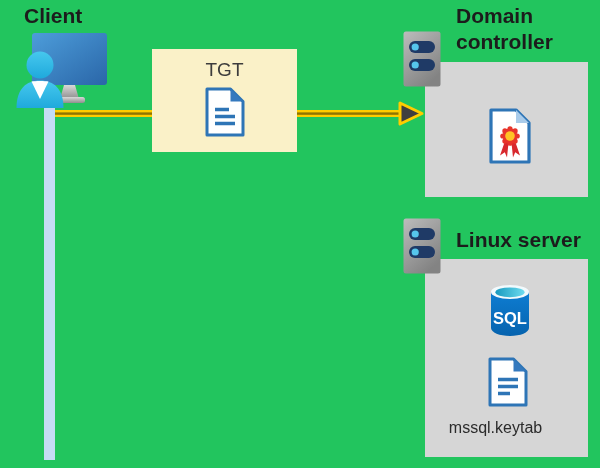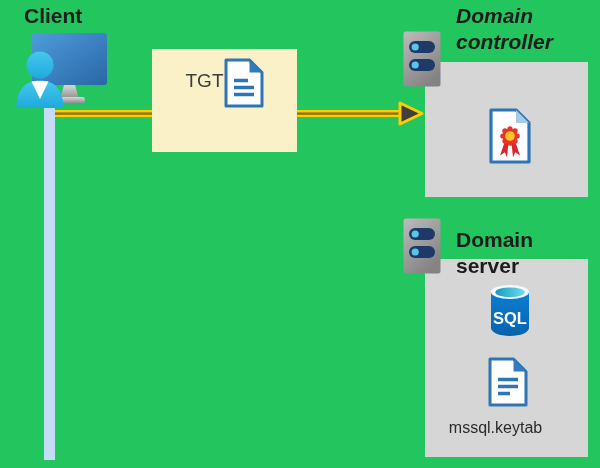--- a/index.html
+++ b/index.html
@@ -11,29 +11,29 @@
   .canvas{position:relative;width:600px;height:468px;background:#22c55e;overflow:hidden;
           font-family:"Liberation Sans",sans-serif;}
   .abs{position:absolute;}
   .title{font-weight:700;font-size:21px;color:var(--title-text);line-height:26px;}
   #client-label{left:24px;top:3px;}
   #client-icon{left:14px;top:30px;width:96px;height:78px;z-index:4;}
   #vline{left:44px;top:86px;width:11px;height:374px;background:var(--timeline-blue);z-index:1;}
   #arrow{left:55px;top:100px;width:370px;height:28px;z-index:2;}
   #token-box{left:152px;top:49px;width:145px;height:103px;background:var(--token-box-bg);z-index:3;
              display:flex;justify-content:center;align-items:flex-start;gap:20px;box-sizing:border-box;padding-top:9px;}
-  .token{display:flex;flex-direction:row;align-items:center;text-align:center;}
+  .token{display:flex;flex-direction:column;align-items:center;text-align:center;}
   .token-label{font-size:19px;color:var(--label-text);margin-bottom:5px;line-height:24px;}
   .doc-svg{width:40px;height:50px;}
   #dc-box{left:425px;top:62px;width:163px;height:135px;background:var(--panel-bg);z-index:1;}
   #linux-box{left:425px;top:259px;width:163px;height:198px;background:var(--panel-bg);z-index:1;}
   .server-svg{width:38px;height:56px;z-index:2;}
   #dc-server{left:403px;top:31px;}
   #linux-server{left:403px;top:218px;}
-  #dc-title{left:456px;top:3px;width:136px;z-index:2;font-style:italic;}
+  #dc-title{left:456px;top:3px;width:136px;z-index:2;}
   #linux-title{left:456px;top:227px;width:140px;z-index:2;}
   #cert-icon{left:489px;top:108px;width:42px;height:56px;z-index:2;}
   #sql-icon{left:489px;top:283px;width:42px;height:55px;z-index:2;}
   #linux-doc{left:488px;top:357px;z-index:2;}
   #keytab-label{left:425px;top:419px;width:141px;text-align:center;font-size:16px;color:#2B2B2B;z-index:2;}
   .hidden-defs{position:absolute;width:0;height:0;overflow:hidden;}
 </style>
 </head>
 <body>
 
@@ -141,21 +141,21 @@
     </svg>
   <div class="abs title" id="dc-title">Domain controller</div>
   <svg class="abs" id="cert-icon" viewBox="0 0 42 56">
       <use href="#sym-cert"></use>
     </svg>
 
   <div class="abs" id="linux-box"></div>
   <svg class="abs server-svg" id="linux-server" viewBox="0 0 38 56">
       <use href="#sym-server"></use>
     </svg>
-  <div class="abs title" id="linux-title">Domain server</div>
+  <div class="abs title" id="linux-title">Linux server</div>
 
   <svg class="abs" id="sql-icon" viewBox="0 0 42 55">
     <path d="M2 9 V45 C2 49.4 10.5 53 21 53 C31.5 53 40 49.4 40 45 V9 Z" fill="url(#g-sqlbody)"></path>
     <ellipse cx="21" cy="9" rx="19" ry="7" fill="#F2FAFD"></ellipse>
     <ellipse cx="21" cy="9.3" rx="14.6" ry="4.9" fill="url(#g-sqltop)"></ellipse>
     <text x="21" y="40.5" text-anchor="middle" font-size="16.5" font-weight="bold" fill="#FFFFFF" font-family="&quot;Liberation Sans&quot;,sans-serif">SQL</text>
   </svg>
 
   <svg class="abs doc-svg" id="linux-doc" viewBox="0 0 40 50">
       <use href="#sym-doc-b"></use>

